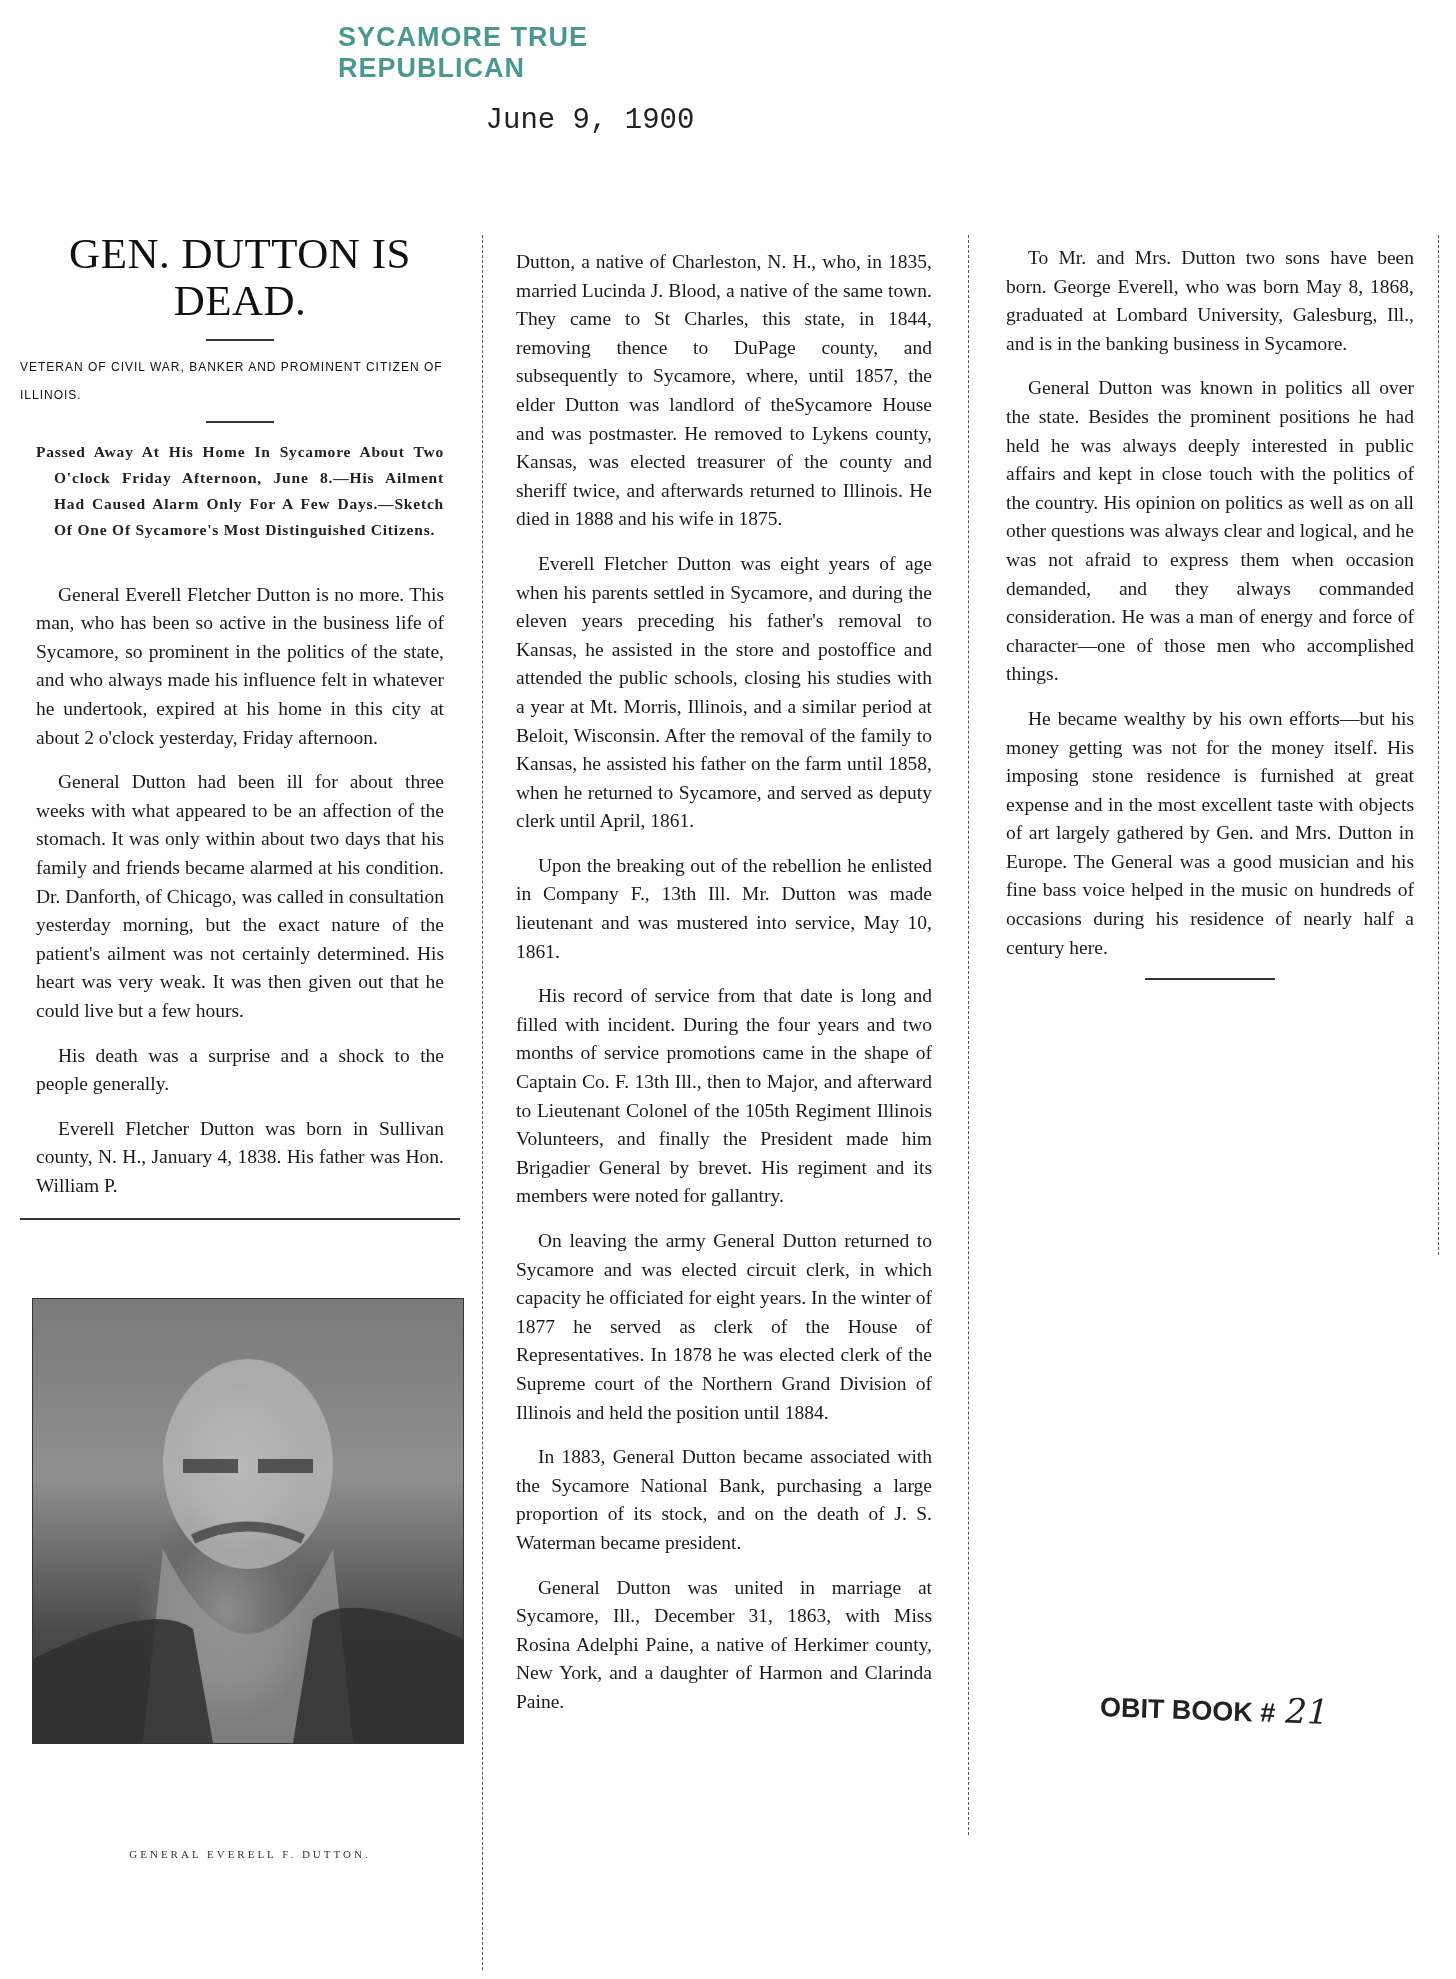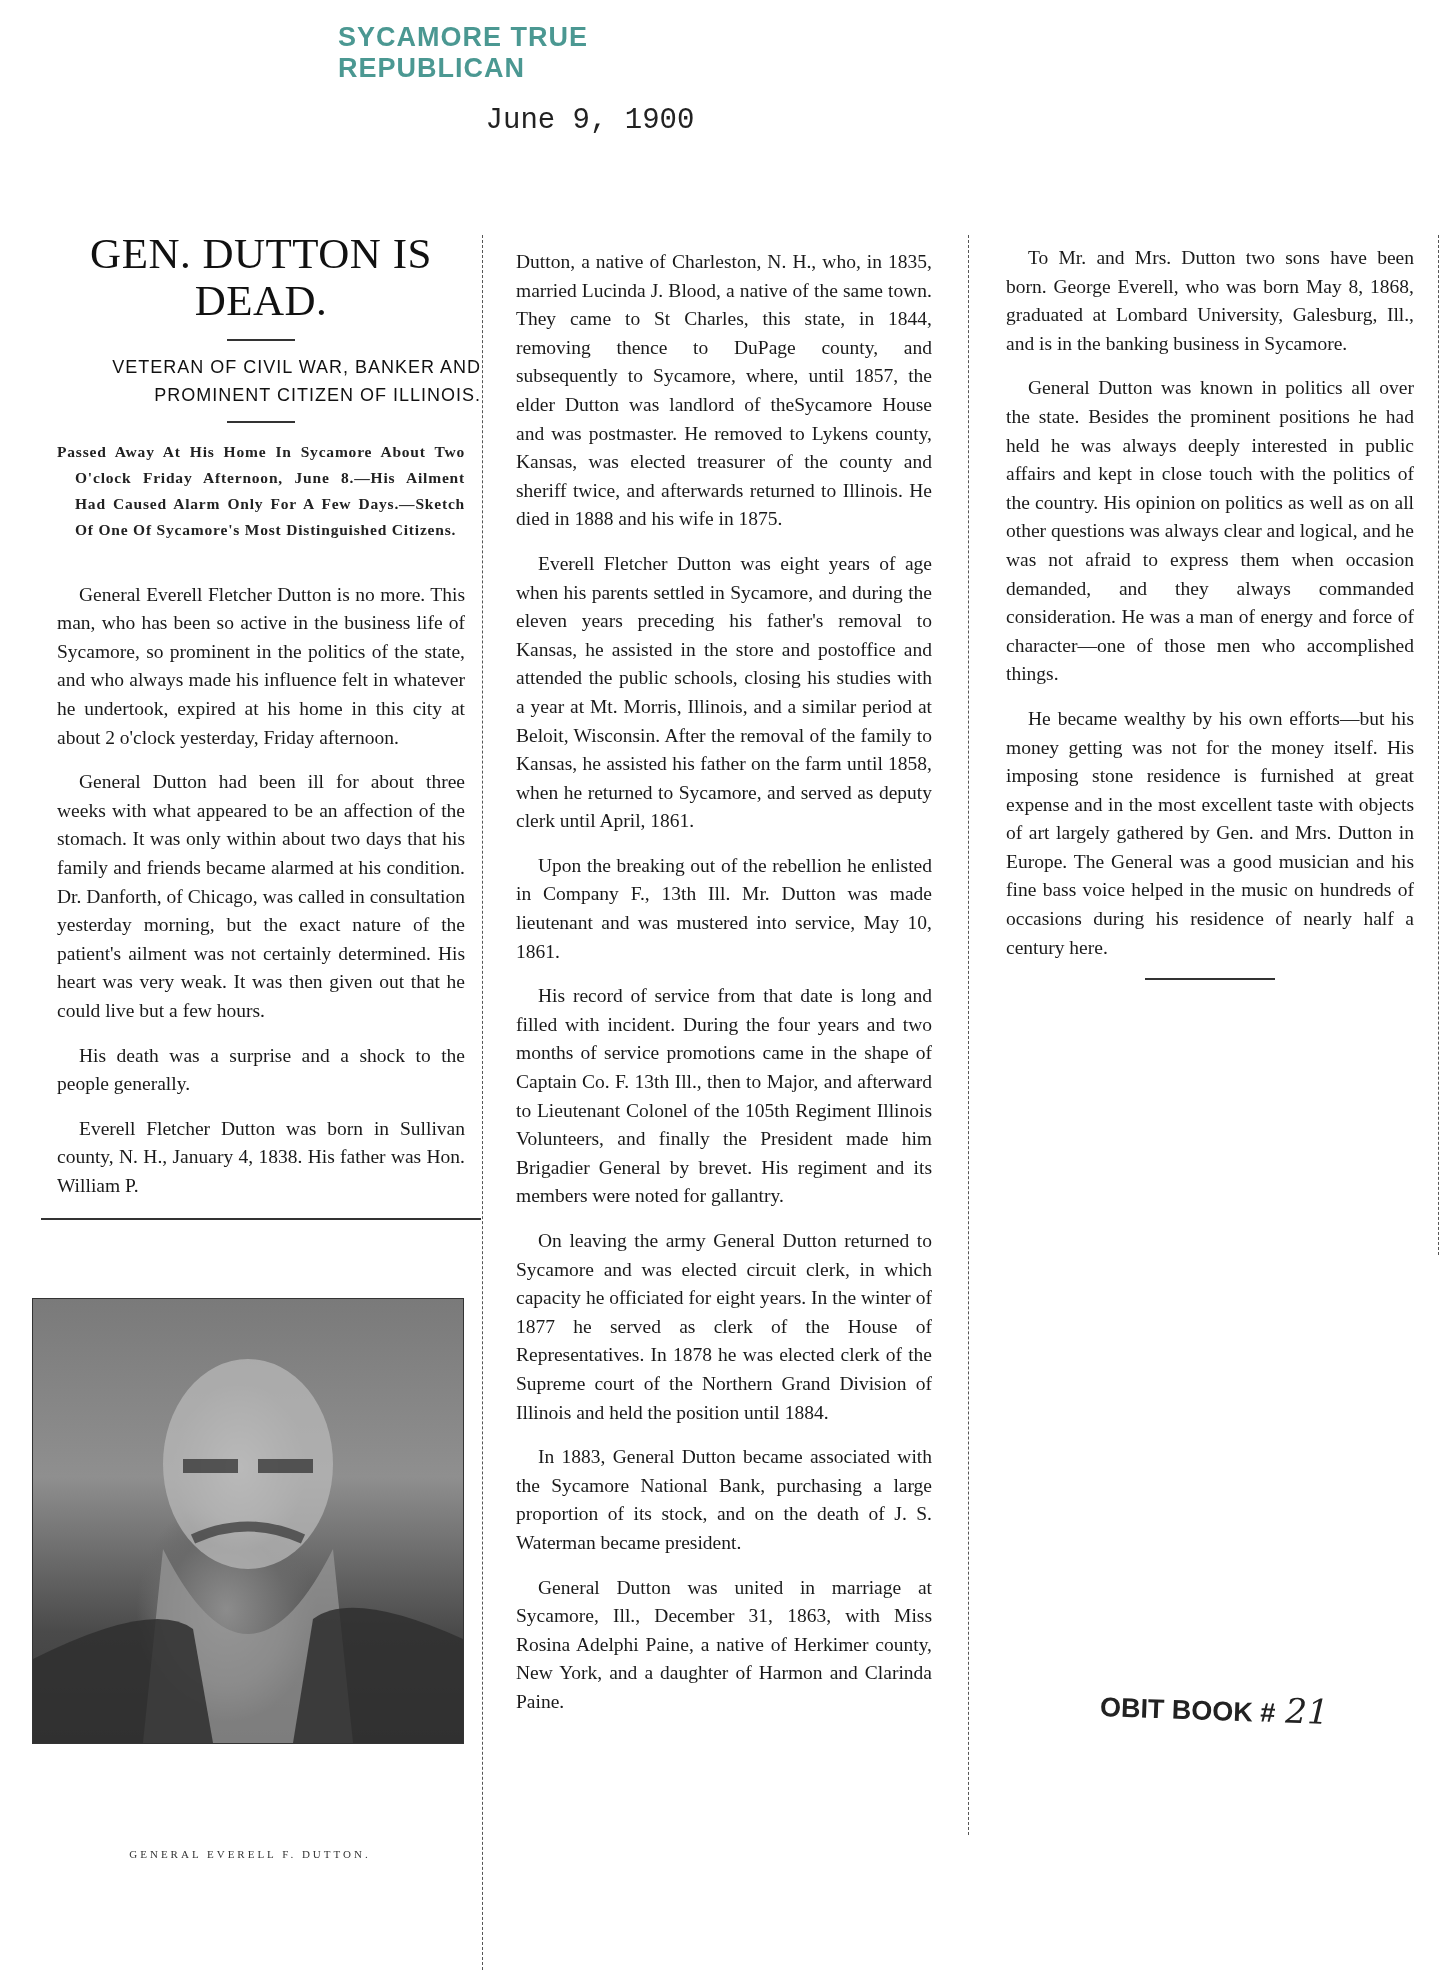--- a/index.html
+++ b/index.html
@@ -10,32 +10,32 @@
   .stamp {
     position:absolute; left:338px; top:22px; width:420px; text-align:left;
     font-family:"Liberation Sans","DejaVu Sans",sans-serif; font-weight:bold;
     font-size:27px; letter-spacing:1px; color:#0f766e; opacity:.75;
   }
   .dateline {
     position:absolute; left:440px; top:104px; width:300px; text-align:center;
     font-family:"Liberation Mono","DejaVu Sans Mono",monospace; font-size:29px; color:#222;
   }
   .col { position:absolute; top:230px; }
-  .c1 { left:41px; width:440px; }
+  .c1 { left:20px; width:440px; }
   .c2 { left:500px; width:448px; top:232px; }
   .c3 { left:990px; width:440px; top:228px; }
   .rule-v { position:absolute; width:0; border-left:1.5px dashed #555; }
   .headline {
     font-family:"Liberation Serif","DejaVu Serif",serif; font-size:43px; font-weight:normal;
     text-align:center; margin:0; letter-spacing:.5px; color:#111; line-height:1.1;
   }
   .shortrule { width:68px; height:0; border-top:2px solid #333; margin:14px auto 12px; }
   .subhead {
-    font-family:"Liberation Sans","DejaVu Sans",sans-serif; font-size:18px; letter-spacing:1px;
-    text-align:right; line-height:28px; margin:0; color:#111;
+    font-family:"Liberation Sans","DejaVu Sans",sans-serif; font-size:12px; letter-spacing:1px;
+    text-align:left; line-height:28px; margin:0; color:#111;
   }
   .deck {
     font-family:"Liberation Serif","DejaVu Serif",serif; font-weight:bold; font-size:15.5px;
     letter-spacing:.8px; line-height:26px; text-align:justify; margin:16px;
     padding-left:18px; text-indent:-18px; color:#222;
   }
   p.body {
     font-size:19.5px; line-height:28.6px; text-align:justify; margin:16px; text-indent:22px; color:#1a1a1a;
   }
   .endrule { width:100%; height:0; border-top:2px solid #333; margin:18px 0 0; }

